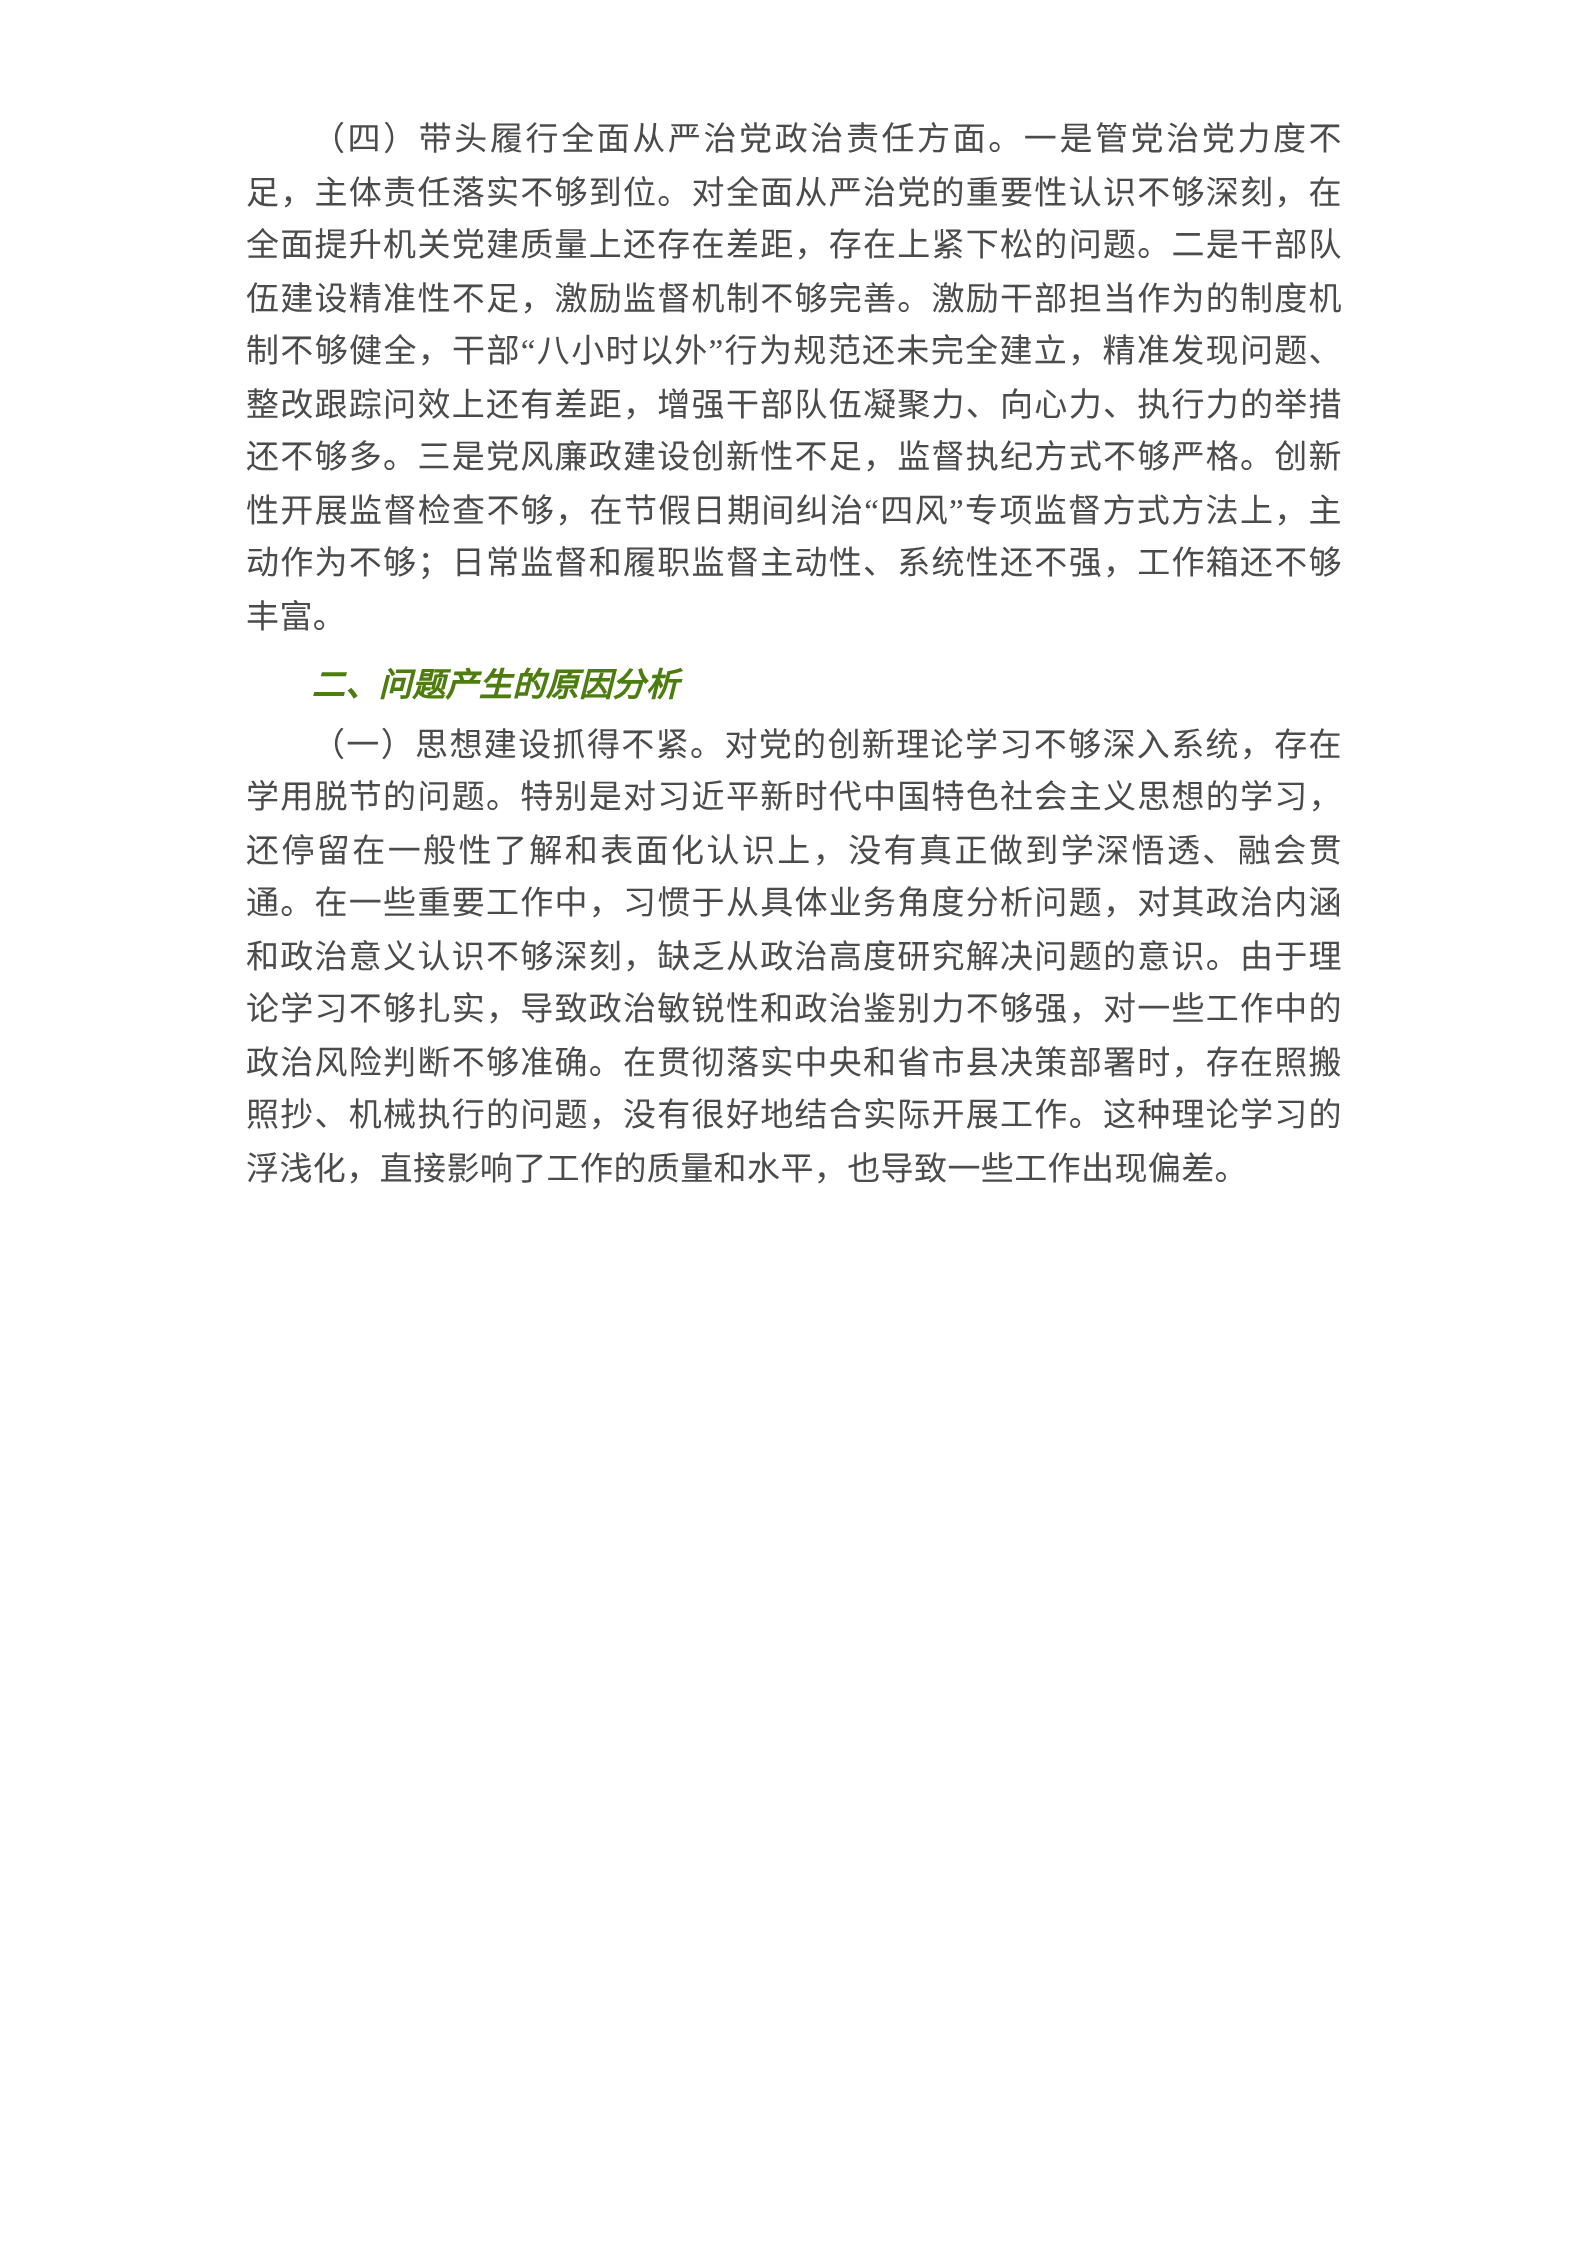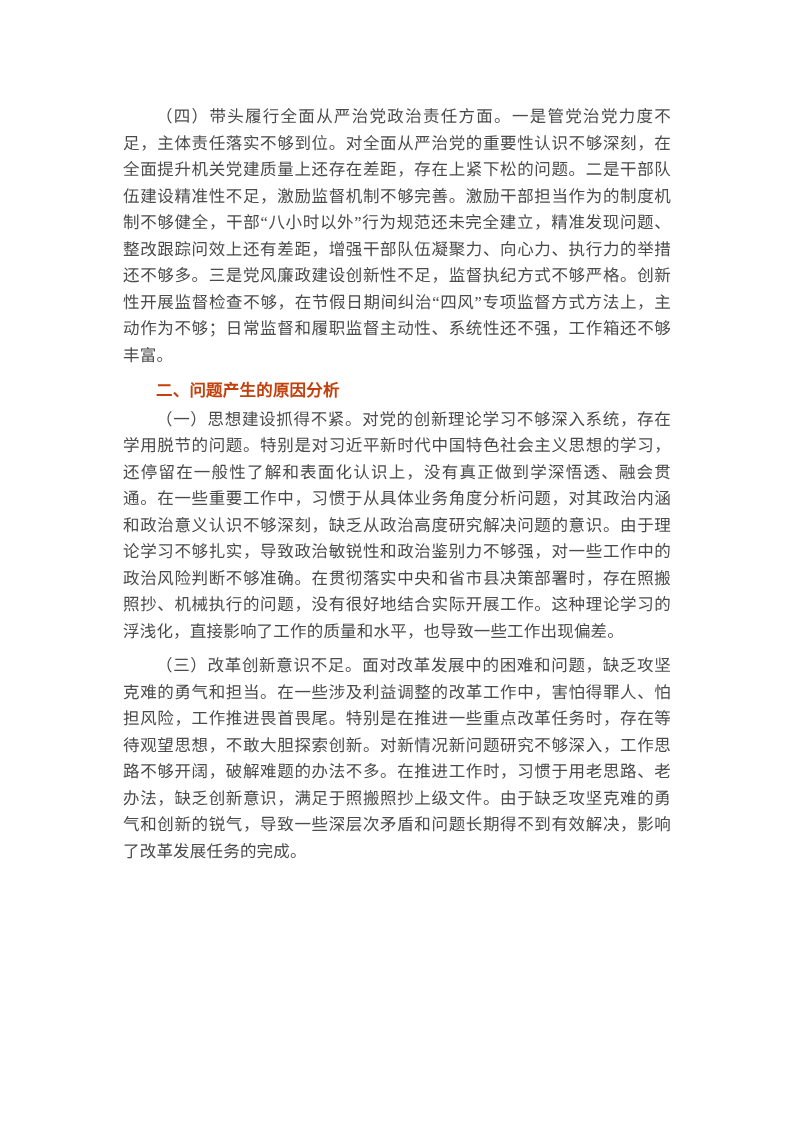--- a/index.html
+++ b/index.html
@@ -8,50 +8,50 @@
     padding: 0;
     background: #ffffff;
   }
   .page {
     position: relative;
     width: 753px;
     height: 1122px;
     margin: 0 auto;
     background: #ffffff;
     box-sizing: border-box;
-    padding: 104px 102px 40px 103px;
+    padding: 57px 102px 40px 103px;
     overflow: hidden;
   }
   .body-para {
     margin: 0 0 8px 0;
     font-family: "Liberation Serif", "DejaVu Serif", serif;
     font-size: 16.5px;
     line-height: 26.5px;
     color: #4b4b4b;
     text-align: justify;
     text-justify: inter-ideograph;
     text-indent: 2em;
     letter-spacing: 0.2px;
   }
   .section-heading {
     margin: 7px 0 3px 0;
     font-family: "Liberation Sans", "DejaVu Sans", sans-serif;
     font-weight: bold;
     font-size: 16.5px;
     line-height: 26.5px;
-    color: #c2410c;
+    color: #4d7c0f;
     text-indent: 2em;
     letter-spacing: 0.2px;
+    font-style: italic;
   }
 </style>
 </head>
 <body>
 
 <main class="page">
   <p class="body-para">（四）带头履行全面从严治党政治责任方面。一是管党治党力度不足，主体责任落实不够到位。对全面从严治党的重要性认识不够深刻，在全面提升机关党建质量上还存在差距，存在上紧下松的问题。二是干部队伍建设精准性不足，激励监督机制不够完善。激励干部担当作为的制度机制不够健全，干部“八小时以外”行为规范还未完全建立，精准发现问题、整改跟踪问效上还有差距，增强干部队伍凝聚力、向心力、执行力的举措还不够多。三是党风廉政建设创新性不足，监督执纪方式不够严格。创新性开展监督检查不够，在节假日期间纠治“四风”专项监督方式方法上，主动作为不够；日常监督和履职监督主动性、系统性还不强，工作箱还不够丰富。</p>
 
   <h2 class="section-heading">二、问题产生的原因分析</h2>
 
   <p class="body-para">（一）思想建设抓得不紧。对党的创新理论学习不够深入系统，存在学用脱节的问题。特别是对习近平新时代中国特色社会主义思想的学习，还停留在一般性了解和表面化认识上，没有真正做到学深悟透、融会贯通。在一些重要工作中，习惯于从具体业务角度分析问题，对其政治内涵和政治意义认识不够深刻，缺乏从政治高度研究解决问题的意识。由于理论学习不够扎实，导致政治敏锐性和政治鉴别力不够强，对一些工作中的政治风险判断不够准确。在贯彻落实中央和省市县决策部署时，存在照搬照抄、机械执行的问题，没有很好地结合实际开展工作。这种理论学习的浮浅化，直接影响了工作的质量和水平，也导致一些工作出现偏差。</p>
 
 
-  <p class="body-para">（三）改革创新意识不足。面对改革发展中的困难和问题，缺乏攻坚克难的勇气和担当。在一些涉及利益调整的改革工作中，害怕得罪人、怕担风险，工作推进畏首畏尾。特别是在推进一些重点改革任务时，存在等待观望思想，不敢大胆探索创新。对新情况新问题研究不够深入，工作思路不够开阔，破解难题的办法不多。在推进工作时，习惯于用老思路、老办法，缺乏创新意识，满足于照搬照抄上级文件。由于缺乏攻坚克难的勇气和创新的锐气，导致一些深层次矛盾和问题长期得不到有效解决，影响了改革发展任务的完成。</p>
 </main>
 
 </body></html>

